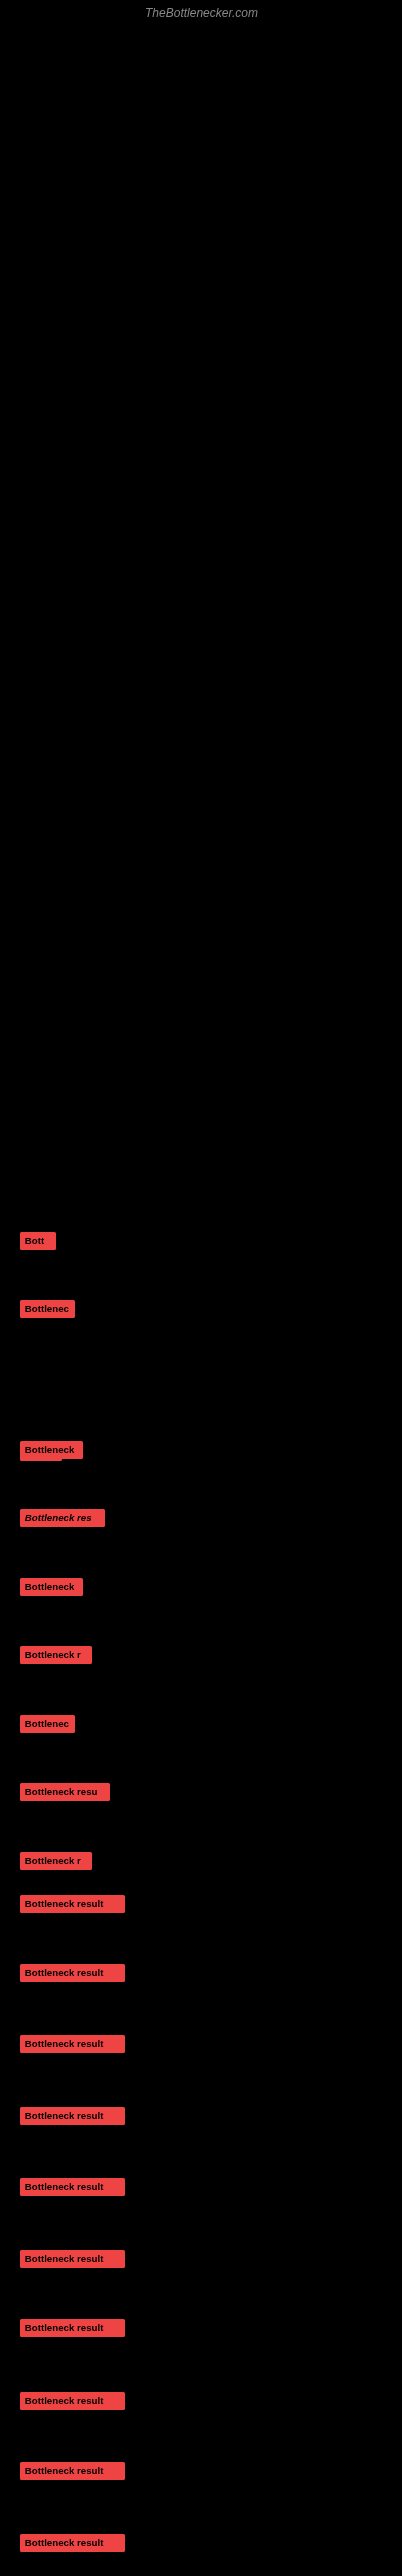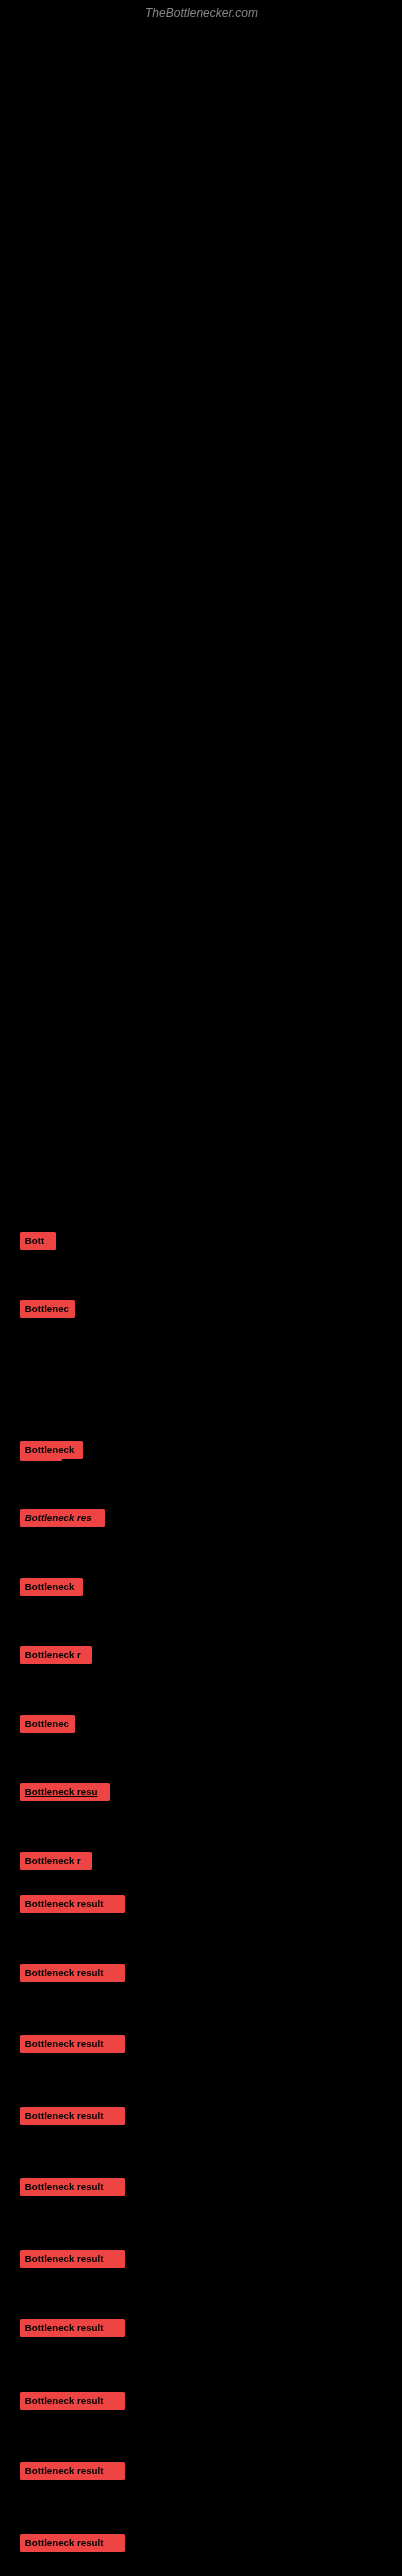--- a/index.html
+++ b/index.html
@@ -49,21 +49,21 @@
 
 <div id="items-container">
     <div class="bottleneck-item" style="top: 1232px; width: 36px; height: 17.7px;">Bott</div>
     <div class="bottleneck-item" style="top: 1300px; width: 55px; height: 17.7px;">Bottlenec</div>
     <div class="bottleneck-item" style="top: 1443px; width: 42px; height: 17.7px;">Bottle</div>
     <div class="bottleneck-item" style="top: 1441px; width: 63px; height: 17.7px;">Bottleneck</div>
     <div class="bottleneck-item" style="top: 1509px; width: 85px; height: 17.7px; font-style: italic;">Bottleneck res</div>
     <div class="bottleneck-item" style="top: 1578px; width: 63px; height: 17.7px;">Bottleneck</div>
     <div class="bottleneck-item" style="top: 1646px; width: 72px; height: 17.7px;">Bottleneck r</div>
     <div class="bottleneck-item" style="top: 1715px; width: 55px; height: 17.7px;">Bottlenec</div>
-    <div class="bottleneck-item" style="top: 1783px; width: 90px; height: 17.7px; text-decoration: underline;">Bottleneck resu</div>
+    <div class="bottleneck-item" style="top: 1783px; width: 90px; height: 17.7px;">Bottleneck resu</div>
     <div class="bottleneck-item" style="top: 1852px; width: 72px; height: 17.7px;">Bottleneck r</div>
     <div class="bottleneck-item" style="top: 1895px; width: 105px; height: 17.7px;">Bottleneck result</div>
     <div class="bottleneck-item" style="top: 1964px; width: 105px; height: 17.7px;">Bottleneck result</div>
     <div class="bottleneck-item" style="top: 2035px; width: 105px; height: 17.7px;">Bottleneck result</div>
     <div class="bottleneck-item" style="top: 2107px; width: 105px; height: 17.7px;">Bottleneck result</div>
     <div class="bottleneck-item" style="top: 2178px; width: 105px; height: 17.7px;">Bottleneck result</div>
     <div class="bottleneck-item" style="top: 2250px; width: 105px; height: 17.7px;">Bottleneck result</div>
     <div class="bottleneck-item" style="top: 2319px; width: 105px; height: 17.7px;">Bottleneck result</div>
     <div class="bottleneck-item" style="top: 2392px; width: 105px; height: 17.7px;">Bottleneck result</div>
     <div class="bottleneck-item" style="top: 2462px; width: 105px; height: 17.7px;">Bottleneck result</div>

